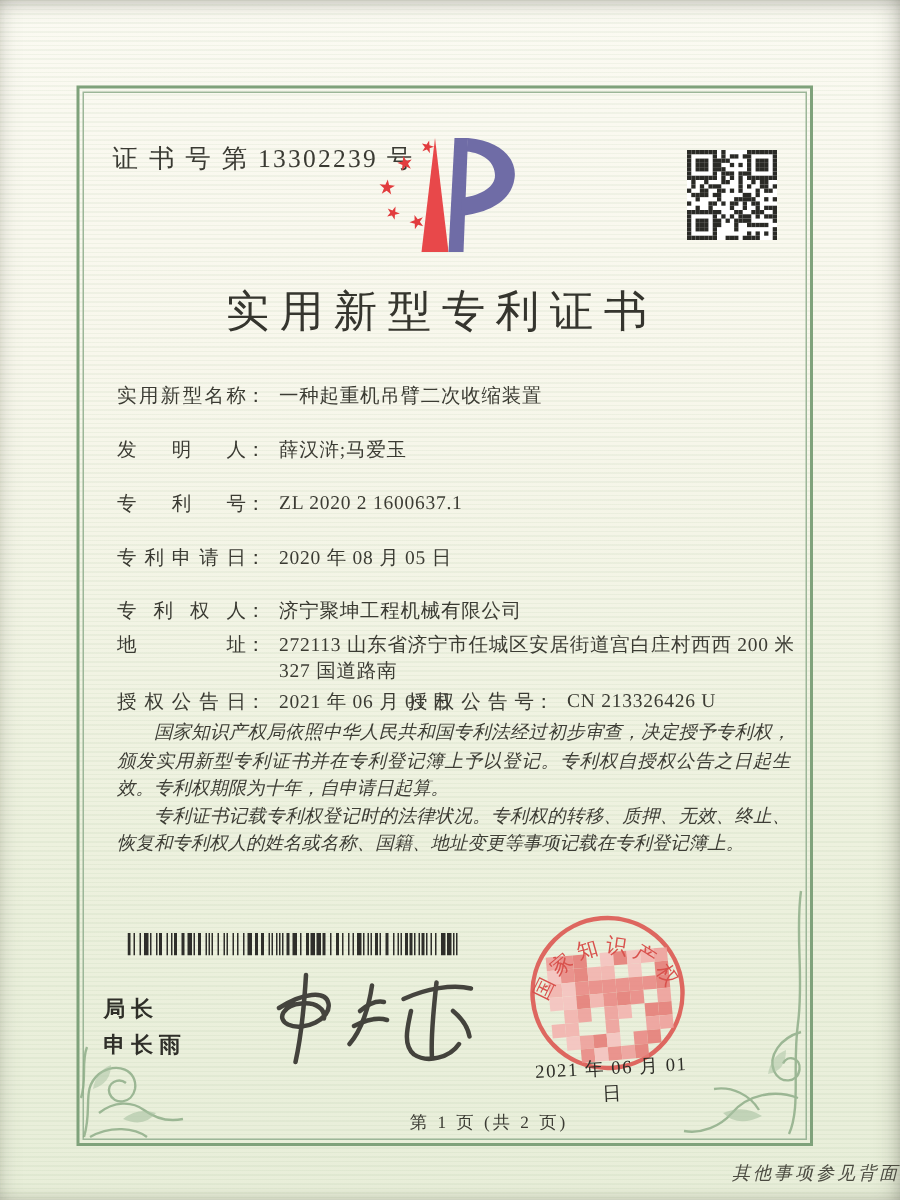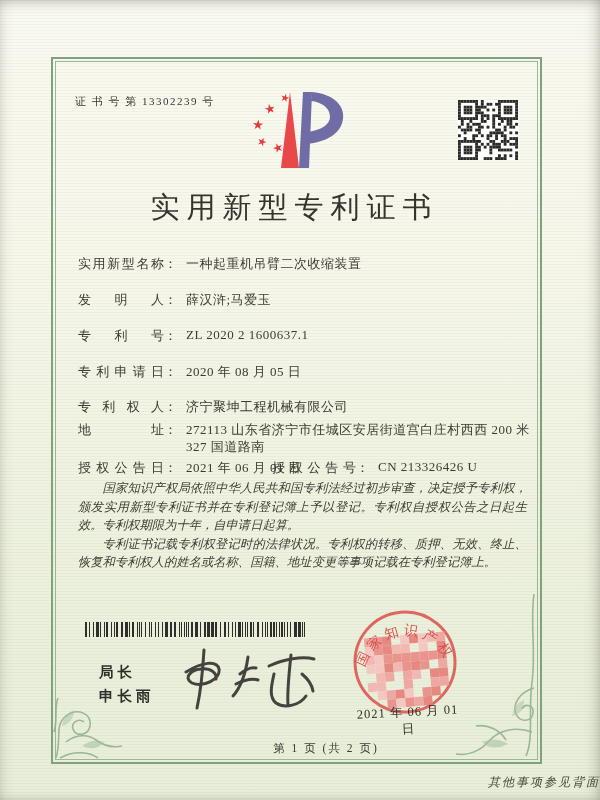--- a/index.html
+++ b/index.html
@@ -12,36 +12,36 @@
   }
   .paper::after{content:'';position:absolute;inset:0;pointer-events:none;
     box-shadow:inset -10px 0 16px -10px rgba(90,90,80,.45),
                inset 10px 0 14px -10px rgba(90,90,80,.25),
                inset 0 10px 14px -10px rgba(90,90,80,.4),
                inset 0 -8px 12px -10px rgba(90,90,80,.3);}
   .frame{position:absolute;left:51px;top:57px;width:487px;height:703px;
          border:2px solid #7fa27b;}
   .frame-inner{position:absolute;inset:2px;border:1px solid #9cb698;}
   .abs{position:absolute;}
-  .cert-no{left:75px;top:94px;font-size:11px;color:#3a3a33;letter-spacing:1.5px;}
+  .cert-no{left:75px;top:94px;font-size:17px;color:#3a3a33;letter-spacing:1.5px;}
   .title{left:51px;width:487px;top:188px;text-align:center;font-size:29px;
          letter-spacing:7px;color:#35352e;font-weight:500;}
   .field-row{left:78px;font-size:13px;color:#3b3b33;white-space:nowrap;}
   .flabel{display:inline-block;width:86px;text-align:justify;text-align-last:justify;
           vertical-align:top;}
   .fcolon{margin-right:9px;vertical-align:top;}
   .fvalue{letter-spacing:.5px;vertical-align:top;}
   .addr .fvalue{display:inline-block;white-space:normal;width:352px;line-height:17px;}
   .pair2{position:absolute;left:194px;top:0;white-space:nowrap;font-family:Liberation Serif, serif;}
   .pair2 .flabel{width:84px;}
   .paras{left:78px;top:479px;width:449px;font-size:12.3px;line-height:18.6px;
          color:#3d3d35;font-style:italic;text-align:justify;}
   .paras p{margin:0;text-indent:2em;}
   .barcode-box{left:85px;top:622px;width:224px;height:15px;}
-  .director{left:99px;font-family:"Liberation Sans","DejaVu Sans",sans-serif;
+  .director{left:69px;font-family:"Liberation Sans","DejaVu Sans",sans-serif;
             font-size:14.5px;font-weight:700;letter-spacing:4px;color:#2f2f29;}
   .sig{left:172px;top:642px;width:165px;height:78px;}
   .stamp-wrap{left:349px;top:606px;width:112px;height:112px;transform:rotate(-5deg);}
   .stamp-date{left:349px;top:704px;width:118px;text-align:center;font-size:12.5px;
               color:#2e2e28;letter-spacing:1px;transform:rotate(-3deg);}
   .page-info{left:51px;width:550px;top:741px;text-align:center;font-size:11.5px;
              color:#3b3b33;letter-spacing:2px;}
   .back-note{left:0;width:600px;top:774px;text-align:right;font-size:12px;
              color:#4a4a40;font-style:italic;letter-spacing:2px;}
   .qr{left:458px;top:100px;width:60px;height:60px;}

